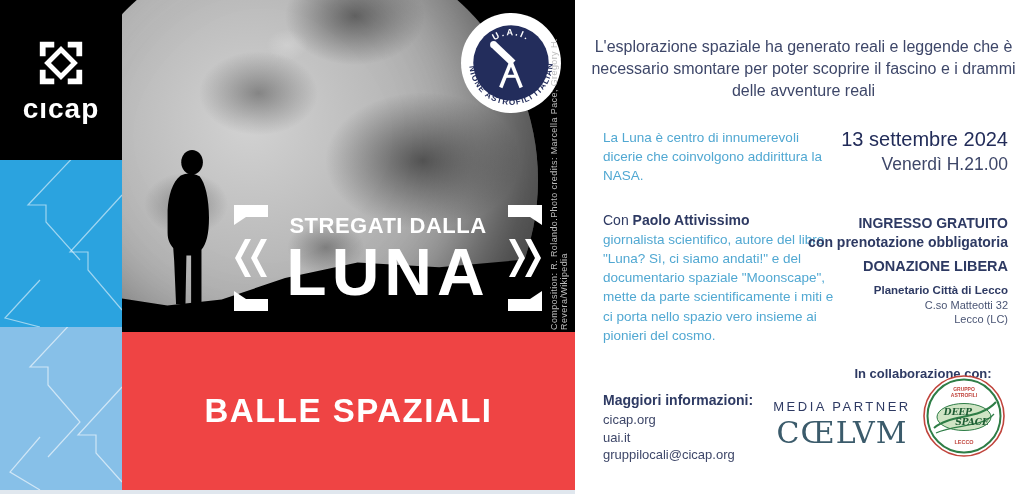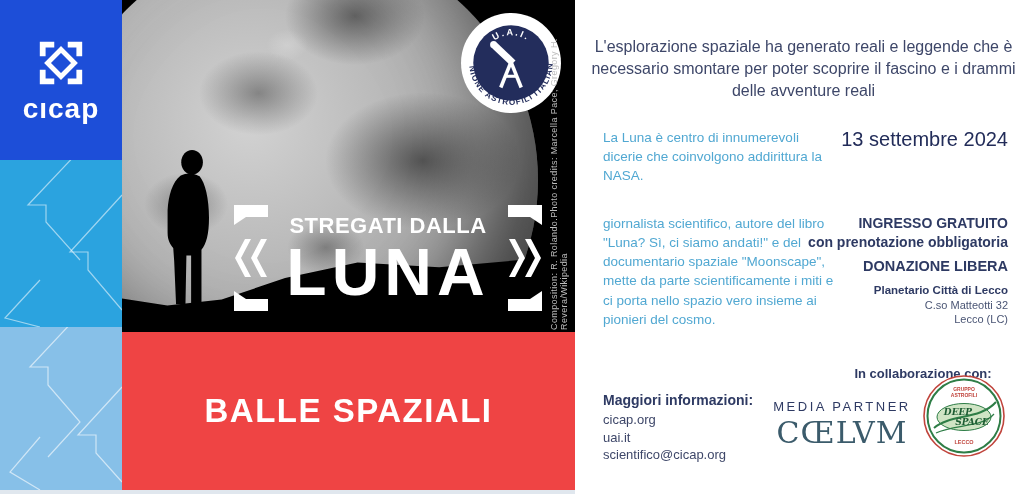--- a/index.html
+++ b/index.html
@@ -2,21 +2,21 @@
 <html><head>
 <meta charset="utf-8">
 <style>
   * { margin:0; padding:0; box-sizing:border-box; }
   html,body { width:1024px; height:494px; }
   body { font-family:"Liberation Sans", sans-serif; background:#ffffff; }
   .poster { position:relative; width:1024px; height:494px; background:#ffffff; overflow:hidden; }
 
   
   .sidebar { position:absolute; left:0; top:0; width:122px; height:494px; }
-  .sidebar-navy { position:absolute; left:0; top:0; width:122px; height:160px; background:#1d4ed8;
+  .sidebar-navy { position:absolute; left:0; top:0; width:122px; height:160px; background:#000000;
     display:flex; flex-direction:column; align-items:center; justify-content:center; gap:6px; }
   .cicap-mark { width:52px; height:52px; }
   .cicap-word { color:#ffffff; font-weight:bold; font-size:28px; letter-spacing:1px; line-height:1; }
   .sidebar-blue { position:absolute; left:0; top:160px; width:122px; height:167px; background:#2ba3df; overflow:hidden; }
   .sidebar-lightblue { position:absolute; left:0; top:327px; width:122px; height:163px; background:#87c0e8; overflow:hidden; }
   .chevrons { position:absolute; left:0; top:0; width:100%; height:100%; }
 
   
   .photo { position:absolute; left:122px; top:0; width:453px; height:332px; background:#000; overflow:hidden; }
   .moon { position:absolute; left:-66px; top:-61px; width:482px; height:482px; border-radius:50%;
@@ -181,45 +181,49 @@
 
     <div class="intro">
       <div>L'esplorazione spaziale ha generato reali e leggende che è</div>
       <div>necessario smontare per poter scoprire il fascino e i drammi</div>
       <div>delle avventure reali</div>
     </div>
 
     <div class="moon-claim">La Luna è centro di innumerevoli dicerie che coinvolgono addirittura la NASA.</div>
 
     <div class="speaker">
+      <div>
+        <span>Con </span><b>Paolo Attivissimo</b>
+      </div>
       <div class="speaker-bio">giornalista scientifico, autore del libro "Luna? Sì, ci siamo andati!" e del documentario spaziale "Moonscape", mette da parte scientificamente i miti e ci porta nello spazio vero insieme ai pionieri del cosmo.</div>
     </div>
 
     <div class="date-block">
       <div class="date-line">13 settembre 2024</div>
+      <div class="time-line">Venerdì H.21.00</div>
     </div>
 
     <div class="admission">
       <div>INGRESSO GRATUITO</div>
       <div>con prenotazione obbligatoria</div>
     </div>
 
     <div class="donation">DONAZIONE LIBERA</div>
 
     <div class="venue">
       <div class="venue-name">Planetario Città di Lecco</div>
       <div class="venue-addr">C.so Matteotti 32</div>
       <div class="venue-addr">Lecco (LC)</div>
     </div>
 
     <div class="info">
       <div class="info-heading">Maggiori informazioni:</div>
       <div class="info-link">cicap.org</div>
       <div class="info-link">uai.it</div>
-      <div class="info-link">scientifico@cicap.org</div>
+      <div class="info-link">gruppilocali@cicap.org</div>
     </div>
 
     <div class="collab-label">In collaborazione con:</div>
 
     <svg class="deep-logo" viewBox="0 0 84 84">
       <circle cx="42" cy="42" r="40" fill="#ffffff" stroke="#c0443c" stroke-width="1.6"></circle>
       <circle cx="42" cy="42" r="36.5" fill="none" stroke="#2e7d46" stroke-width="2"></circle>
       <text x="42" y="17" font-size="5" fill="#c0443c" text-anchor="middle" font-weight="bold">GRUPPO</text>
       <text x="42" y="23" font-size="5" fill="#c0443c" text-anchor="middle" font-weight="bold">ASTROFILI</text>
       <ellipse cx="42" cy="43" rx="27" ry="13.5" fill="#cfe4c4" stroke="#2e7d46" stroke-width="1"></ellipse>

